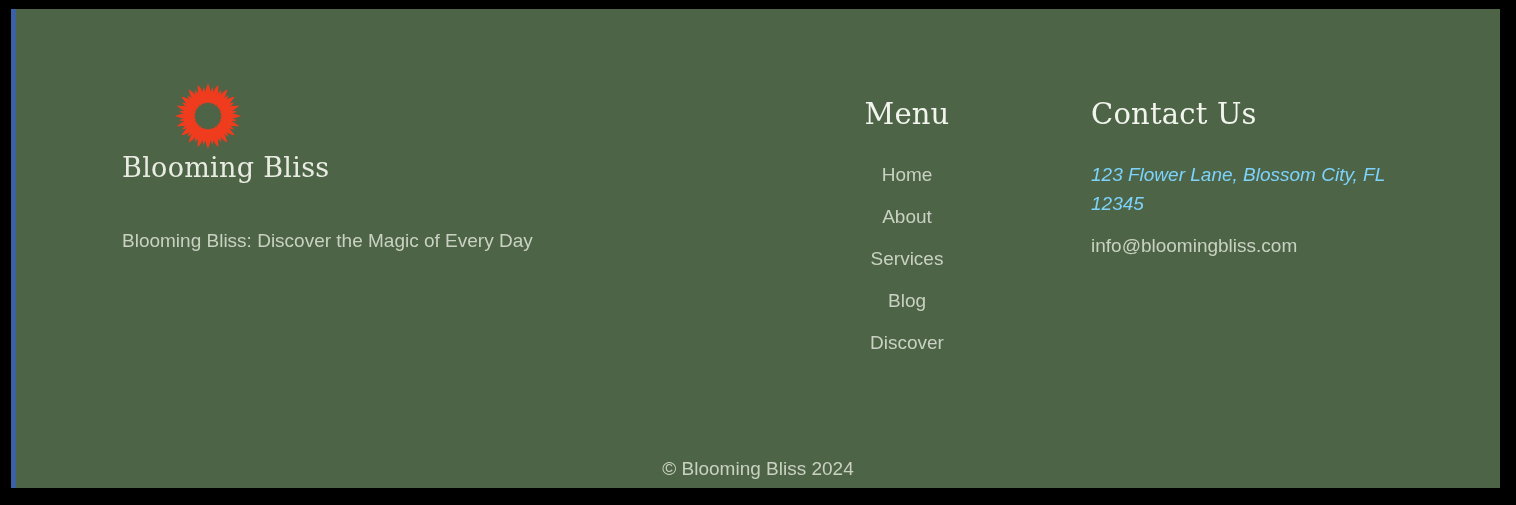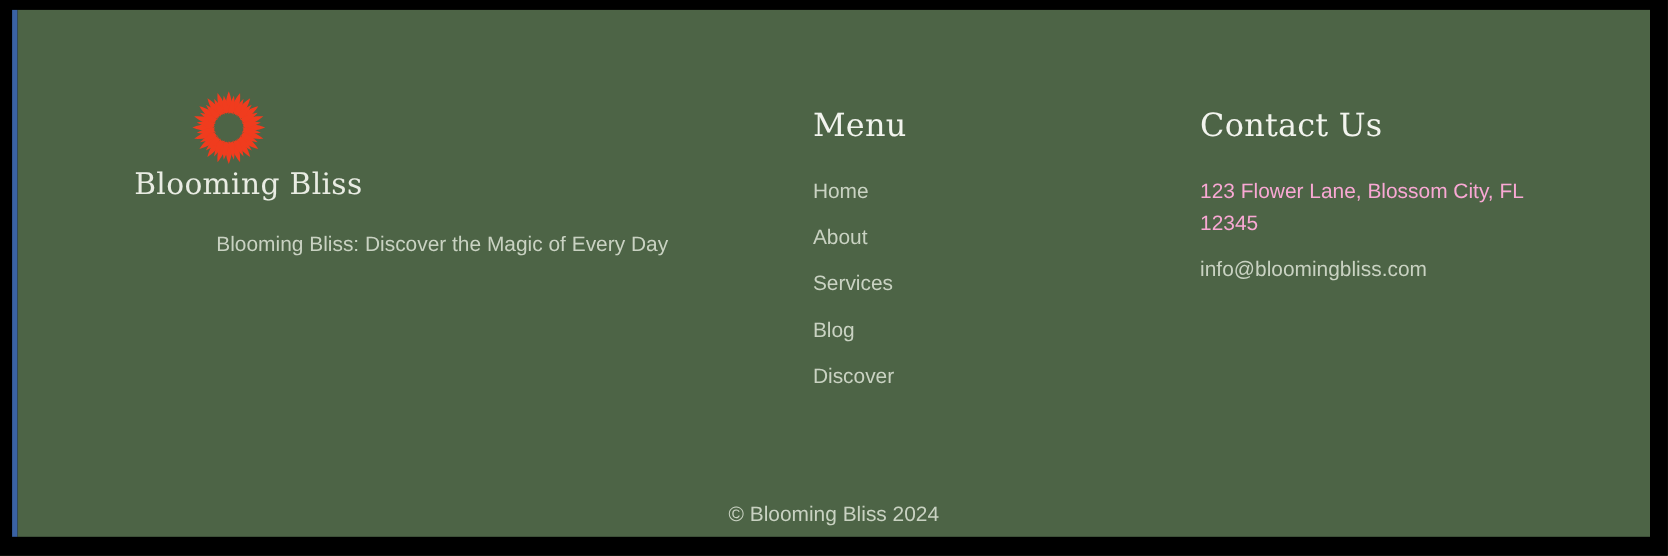--- a/index.html
+++ b/index.html
@@ -57,34 +57,33 @@
   #brand-name {
     font-family: "DejaVu Serif", "Liberation Serif", serif;
     font-size: 27px;
     line-height: 1.1;
     letter-spacing: 0.3px;
     color: #e9ece3;
     font-weight: 400;
   }
 
   #brand-tagline {
-    margin-top: 27px;
+    margin-top: 45px;
     font-size: 19px;
     line-height: 1.35;
     color: #c9d2c2;
     font-weight: 400;
-    text-align: center;
   }
 
   
   .footer-col {
     position: absolute;
     top: 90px;
   }
-  #menu-col    { left: 723px; width: 300px; }
+  #menu-col    { left: 741px; width: 300px; text-align: center; }
   #contact-col { left: 1075px; width: 360px; }
 
   .col-title {
     font-family: "DejaVu Serif", "Liberation Serif", serif;
     font-size: 29px;
     line-height: 1.1;
     color: #f2f4ee;
     font-weight: 400;
     letter-spacing: 0.2px;
   }
@@ -100,22 +99,23 @@
     font-size: 19px;
     line-height: 1.55;
     color: #c9d2c2;
     text-decoration: none;
     cursor: pointer;
   }
   .col-text {
     display: block;
     font-size: 19px;
     line-height: 1.55;
-    color: #f9a8d4;
+    color: #7dd3fc;
     max-width: 300px;
+    font-style: italic;
   }
 
   
   #copyright {
     position: absolute;
     left: 0;
     top: 415px;
     width: 100%;
     text-align: center;
     font-size: 19px;

